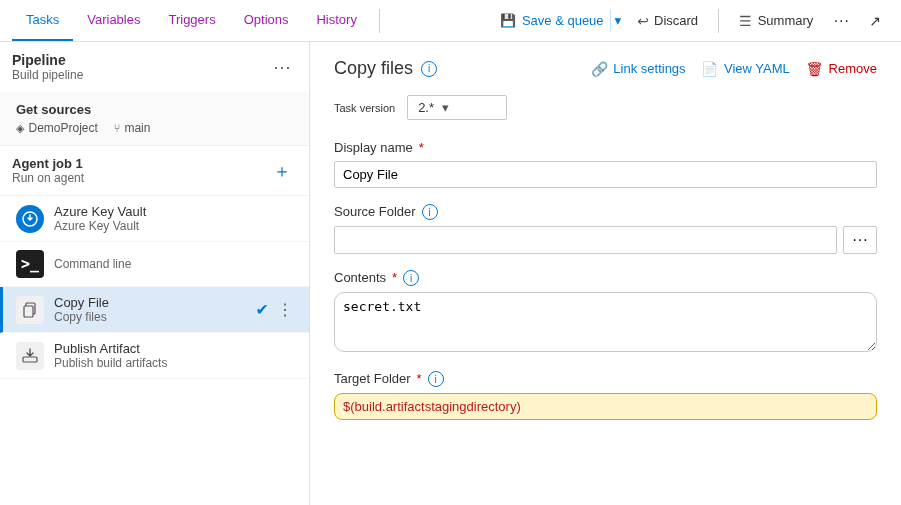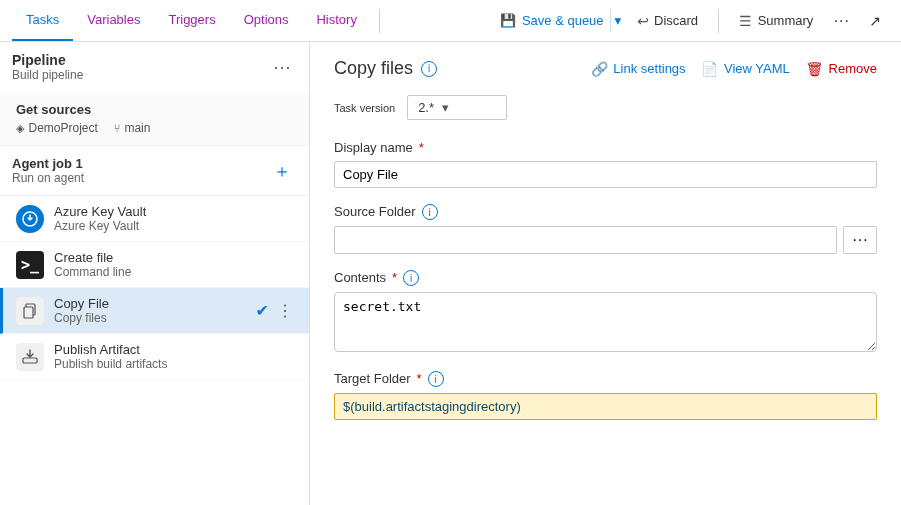--- a/index.html
+++ b/index.html
@@ -70,23 +70,23 @@
     .version-select span { font-size: 13px; }
     .version-caret { color: #555; }
 
     .form-group { margin-bottom: 16px; }
     .form-label { font-size: 13px; margin-bottom: 6px; display: flex; align-items: flex-start; gap: 6px; }
     .required { color: #c50000; }
     .form-input { width: 100%; border: 1px solid #c8c8c8; border-radius: 2px; padding: 5px 8px; font-size: 13px; outline: none; }
     .source-folder-row { display: flex; gap: 6px; }
     .source-folder-row .form-input { flex: 1; }
     .browse-btn { padding: 4px 8px; border: 1px solid #c8c8c8; background: #fff; cursor: pointer; border-radius: 2px; font-size: 16px; }
-    .form-textarea { width: 100%; border: 1px solid #c8c8c8; border-radius: 4px; padding: 6px 8px; font-size: 13px; resize: vertical; min-height: 60px; outline: none; }
+    .form-textarea { width: 100%; border: 1px solid #c8c8c8; border-radius: 10px; padding: 6px 8px; font-size: 13px; resize: vertical; min-height: 60px; outline: none; }
     .target-input { background: #fff4cc; border-color: #d4a800; }
-    .target-input-text { color: #0c4a6e; }
+    .target-input-text { color: #b91c1c; border-radius: 8px; }
 
     
     .top-nav-sep { width: 1px; height: 24px; background: #d0d0d0; margin: 0 8px; }
   </style>
 </head>
 <body>
 
 <div class="top-nav">
   <nav class="nav-tabs">
     <div class="nav-tab active">
@@ -184,21 +184,20 @@
         <div class="title">Azure Key Vault</div>
         <div class="subtitle">Azure Key Vault</div>
       </div>
     </div>
 
     <div class="task-item">
       <div class="task-icon task-icon-cmd" style="display:flex;align-items:center;justify-content:center;font-family:monospace;font-weight:bold;font-size:15px;color:white;">
         &gt;_
       </div>
       <div class="task-info">
-        <div class="title">Create file</div>
         <div class="subtitle">Command line</div>
       </div>
     </div>
 
     <div class="task-item selected">
       <div class="task-icon task-icon-copy" style="display:flex;align-items:center;justify-content:center;">
         <svg width="16" height="16" viewBox="0 0 16 16" fill="none">
             <rect x="4" y="1" width="9" height="11" rx="1" stroke="#555" stroke-width="1.2"></rect>
             <rect x="2" y="4" width="9" height="11" rx="1" stroke="#555" stroke-width="1.2" fill="#f0f0f0"></rect>
           </svg>

